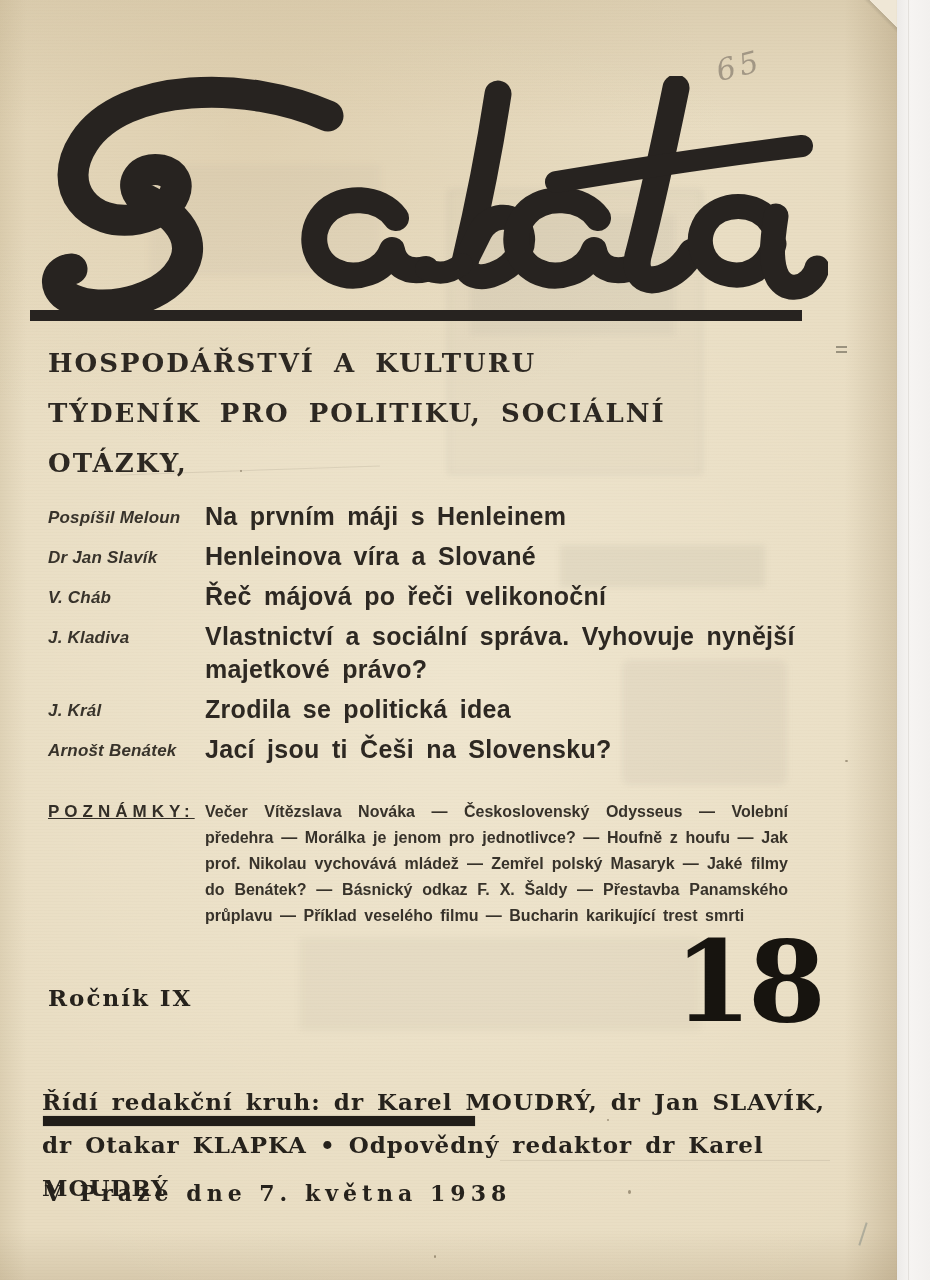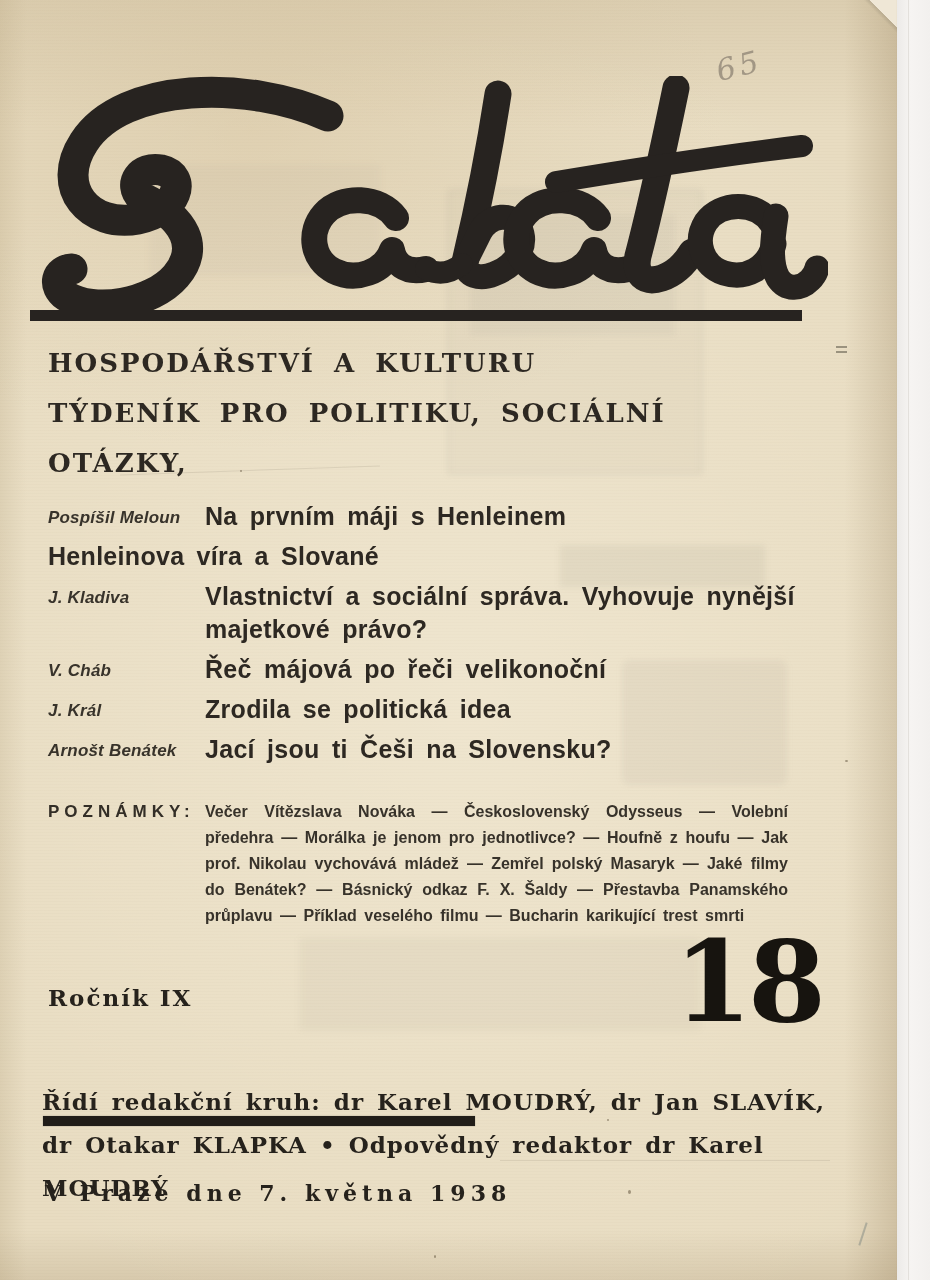--- a/index.html
+++ b/index.html
@@ -53,21 +53,21 @@
      font:bold 26px/50px "DejaVu Serif",serif;letter-spacing:2px;word-spacing:8px;}
   
   .toc{position:absolute;left:48px;top:500px;width:790px;}
   .toc-row{display:flex;margin-bottom:7px;}
   .auth{width:157px;flex:0 0 157px;padding-top:7px;color:#38332b;
      font:italic bold 17px/22px "Liberation Sans",sans-serif;letter-spacing:.2px;}
   .ttl{flex:1;color:#2d2822;font:bold 25px/33px "Liberation Sans",sans-serif;
      letter-spacing:.3px;word-spacing:5px;}
   
   .notes-label{position:absolute;left:48px;top:802px;color:#332e27;
-     font:bold 17px "Liberation Sans",sans-serif;letter-spacing:5px;}
+     font:bold 17px "Liberation Sans",sans-serif;letter-spacing:5px;text-decoration:underline;}
   .notes-text{position:absolute;left:205px;top:799px;width:583px;color:#37322a;
      font:bold 16px/26px "Liberation Sans",sans-serif;text-align:justify;word-spacing:3px;}
   
   .price{position:absolute;left:48px;top:938px;color:#26221c;
      font:bold 23px "DejaVu Serif",serif;letter-spacing:.5px;}
   .volume{position:absolute;left:48px;top:984px;color:#26221c;
      font:bold 23px "DejaVu Serif",serif;letter-spacing:2px;}
   .issue-number{position:absolute;left:674px;top:926px;color:#17140f;
      font:bold 112px/1 "DejaVu Serif",serif;letter-spacing:-4px;}
   .editors{position:absolute;left:42px;top:1040px;width:800px;color:#26221c;
@@ -137,29 +137,30 @@
       <div>HOSPODÁŘSTVÍ A KULTURU</div>
       <div>TÝDENÍK PRO POLITIKU, SOCIÁLNÍ OTÁZKY,</div>
     </div>
 
     <div class="toc">
       <div class="toc-row">
         <div class="auth">Pospíšil Meloun</div>
         <div class="ttl">Na prvním máji s Henleinem</div>
       </div>
       <div class="toc-row">
+        <div class="auth">Dr Jan Slavík</div>
         <div class="ttl">Henleinova víra a Slované</div>
+      </div>
+      <div class="toc-row">
+        <div class="auth">V. Cháb</div>
+        <div class="ttl">Řeč májová po řeči velikonoční</div>
       </div>
       <div class="toc-row">
         <div class="auth">J. Kladiva</div>
         <div class="ttl">Vlastnictví a sociální správa. Vyhovuje nynější majetkové právo?</div>
-      </div>
-      <div class="toc-row">
-        <div class="auth">V. Cháb</div>
-        <div class="ttl">Řeč májová po řeči velikonoční</div>
       </div>
       <div class="toc-row">
         <div class="auth">J. Král</div>
         <div class="ttl">Zrodila se politická idea</div>
       </div>
       <div class="toc-row">
         <div class="auth">Arnošt Benátek</div>
         <div class="ttl">Jací jsou ti Češi na Slovensku?</div>
       </div>
     </div>

